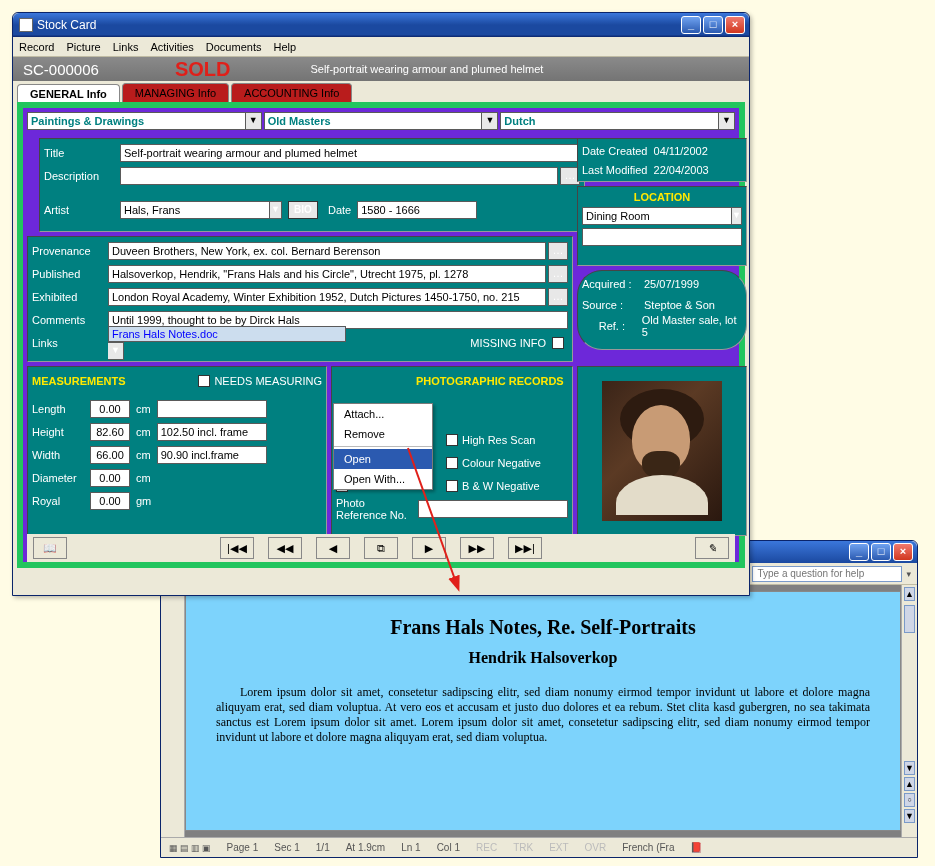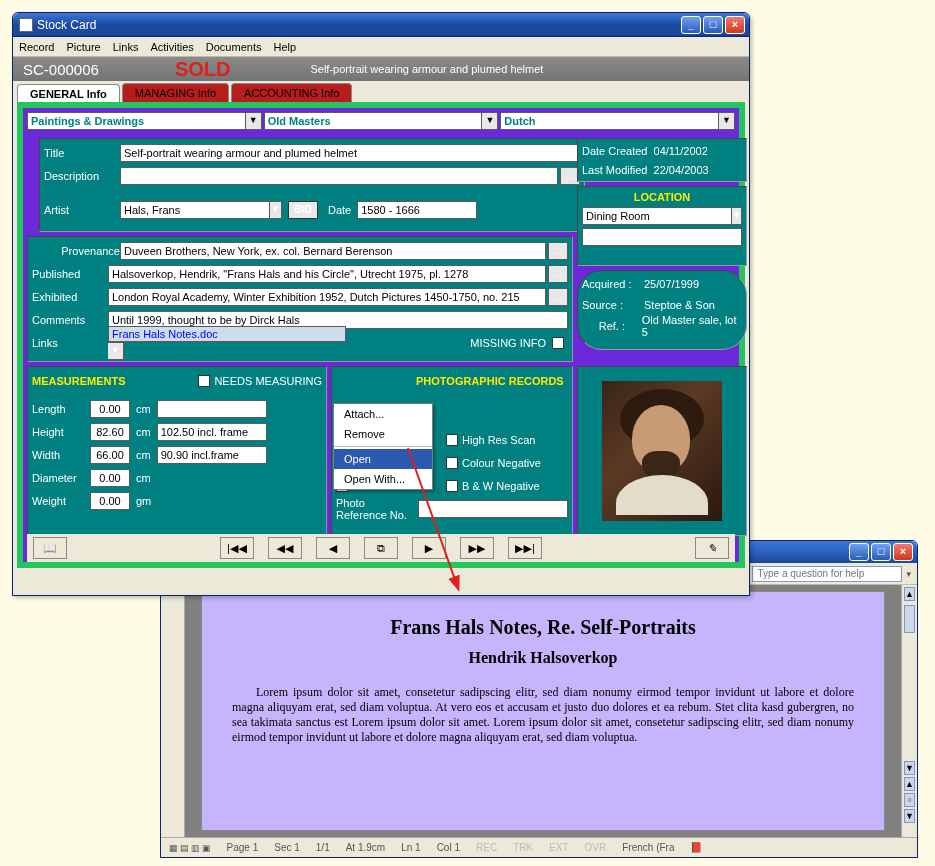--- a/index.html
+++ b/index.html
@@ -153,21 +153,21 @@
     position:absolute; left:160px; top:540px; width:758px; height:318px;
     border:1px solid #0a246a; background:#fff;
     border-radius:6px 6px 0 0;
     z-index:1;
   }
   .wordbar { height:22px; background:linear-gradient(#3b77db,#1b49a0); border-radius:6px 6px 0 0; display:flex; justify-content:flex-end; align-items:center; padding:0 4px;}
   .toolbarrow { height:22px; background:#ece9d8; border-bottom:1px solid #c0bca4; display:flex; align-items:center; justify-content:flex-end; padding:0 6px;}
   .helpbox { width:150px; height:16px; border:1px solid #7a9ac9; color:#888; background:#fff; font-size:10px; padding:0 4px; }
   .doc-area { position:absolute; left:0; top:44px; right:0; bottom:20px; display:flex; background:#808080;}
   .ruler-v { width:24px; background:#ece9d8; border-right:1px solid #aaa;}
-  .page { flex:1; background:#c4b5fd; margin:6px 16px; border:1px solid #888; padding:24px 30px; font-family:'Times New Roman',serif; color:#000; overflow:hidden;}
+  .page { flex:1; background:#7dd3fc; margin:6px 0; border:1px solid #888; padding:24px 30px; font-family:'Times New Roman',serif; color:#000; overflow:hidden;}
   .page h1 { font-size:20px; text-align:center; margin:0 0 10px 0;}
   .page h2 { font-size:16px; text-align:center; margin:0 0 18px 0;}
   .page p { font-size:12px; margin:0; text-indent:24px; text-align:justify;}
   .scrollv { width:16px; background:#ece9d8; border-left:1px solid #aaa; position:relative;}
   .scrollv .thumb { position:absolute; top:20px; left:2px; right:2px; height:28px; background:#cfd6e7; border:1px solid #7a9ac9;}
   .scrollv .arrow { position:absolute; left:2px; right:2px; height:14px; background:#cfd6e7; border:1px solid #7a9ac9; text-align:center; font-size:9px; line-height:12px;}
   .statusbar { position:absolute; left:0; right:0; bottom:0; height:20px; background:#ece9d8; border-top:1px solid #aaa; display:flex; align-items:center; font-size:10px; color:#555; padding:0 8px; gap:16px;}
   .statusbar .dim { color:#bbb; }
   .portrait {
     width:120px; height:140px; margin:0 auto;
@@ -328,21 +328,21 @@
           <span class="lbl">Steptoe &amp; Son</span>
         </div>
       <div class="row" style="height:18px;">
           <span class="lbl" style="width:62px;text-align:center;">Ref. :</span>
           <span class="lbl">Old Master sale, lot 5</span>
         </div>
     </div>
 
     <div class="panel teal" style="left:4px; top:128px; width:546px; height:126px;">
       <div class="row">
-          <span class="lbl" style="width:88px;text-align:right;">Provenance</span>
+          <span class="lbl" style="width:76px;">Provenance</span>
         <input class="txtinput" style="flex: 1 1 0%;" value="Duveen Brothers, New York, ex. col. Bernard Berenson">
         <div class="ellips">…</div>
       </div>
       <div class="row">
           <span class="lbl" style="width:76px;">Published</span>
         <input class="txtinput" style="flex: 1 1 0%;" value="Halsoverkop, Hendrik, &quot;Frans Hals and his Circle&quot;, Utrecht 1975, pl. 1278">
         <div class="ellips">…</div>
       </div>
       <div class="row">
           <span class="lbl" style="width:76px;">Exhibited</span>
@@ -389,21 +389,21 @@
         <input class="txtinput minitealinput" value="66.00" style="">
           <span class="lbl" style="margin:0 6px;">cm</span>
         <input class="txtinput" style="width: 110px;" value="90.90 incl.frame">
       </div>
       <div class="row">
           <span class="lbl" style="width:58px;">Diameter</span>
         <input class="txtinput minitealinput" value="0.00" style="">
           <span class="lbl" style="margin:0 6px;">cm</span>
       </div>
       <div class="row">
-          <span class="lbl" style="width:58px;">Weight</span>
+          <span class="lbl" style="width:58px;">Royal</span>
         <input class="txtinput minitealinput" value="0.00" style="">
           <span class="lbl" style="margin:0 6px;">gm</span>
       </div>
     </div>
 
     <div class="panel teal" style="left:308px; top:258px; width:242px; height:170px;">
       <div class="row">
           <span class="heading-yellow" style="margin-left:80px;">PHOTOGRAPHIC RECORDS</span>
         </div>
       <div style="height:28px;"></div>

